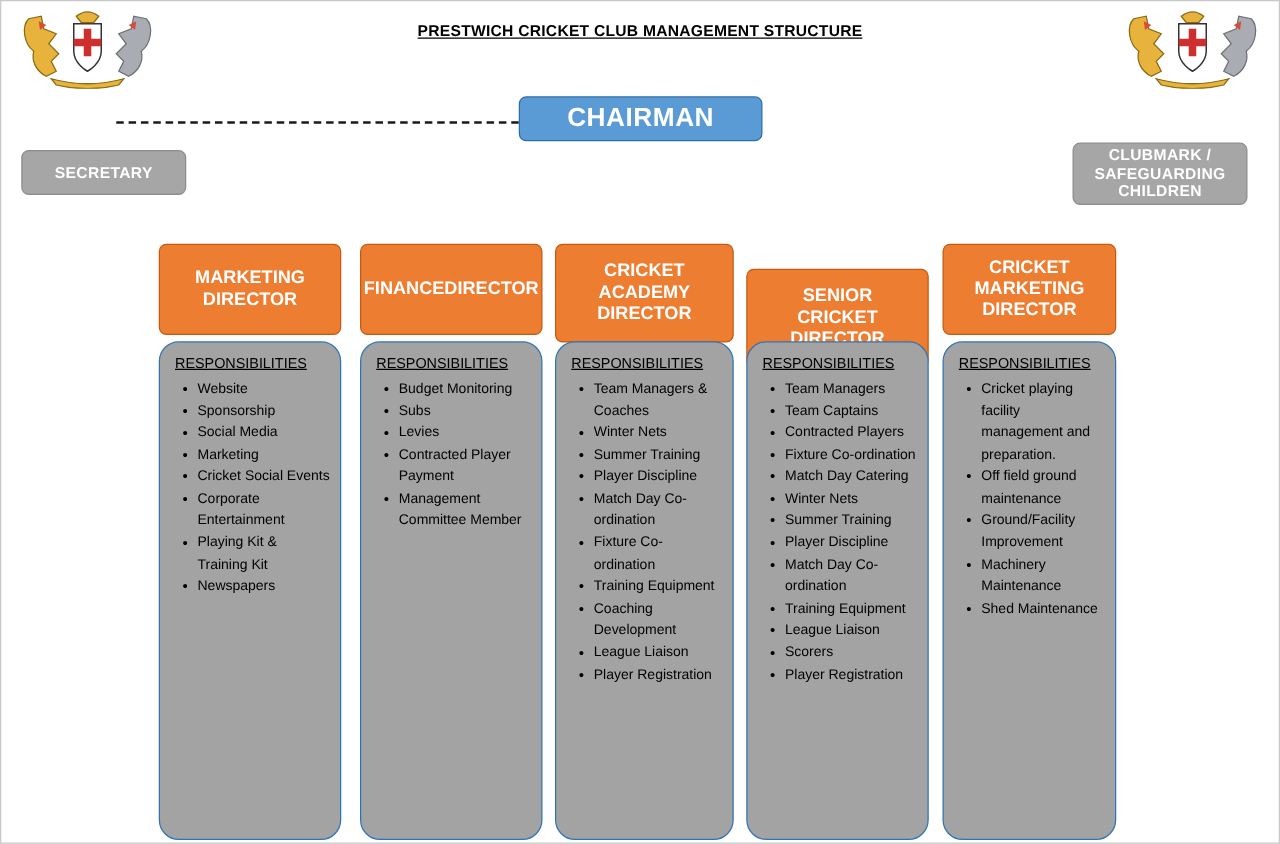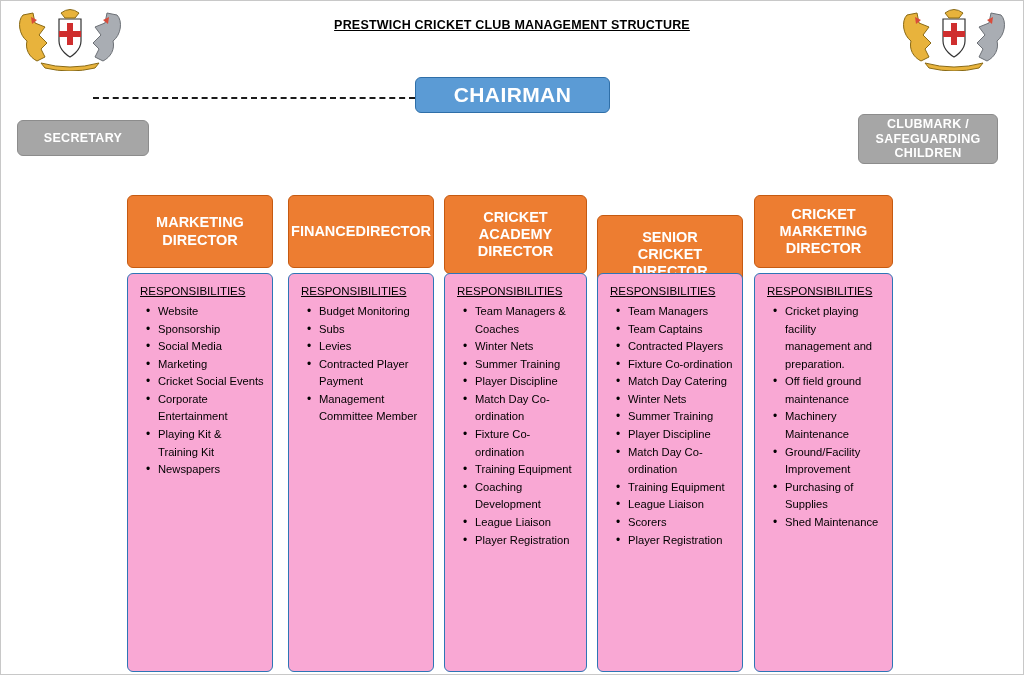--- a/index.html
+++ b/index.html
@@ -82,23 +82,23 @@
     background: #ed7d31;
     border: 1.5px solid #c55a11;
     font-size: 14.5px;
   }
   .director span { display: block; }
 
   
   .resp {
     position: absolute;
     box-sizing: border-box;
-    background: #f9a8d4;
+    background: #a3a3a3;
     border: 1.5px solid #2e75b6;
-    border-radius: 6px;
+    border-radius: 16px;
     padding: 11px 8px 10px 10px;
   }
   .resp-title {
     font-size: 11.5px;
     color: #000;
     text-decoration: underline;
     margin: 0 0 6px 2px;
   }
   .resp ul {
     margin: 0;
@@ -265,20 +265,19 @@
       <li>Scorers</li>
       <li>Player Registration</li>
     </ul>
   </div>
 
   <div class="resp" style="left:753px; top:272px; width:139px; height:399px;">
     <div class="resp-title">RESPONSIBILITIES</div>
     <ul>
       <li>Cricket playing facility management and preparation.</li>
       <li>Off field ground maintenance</li>
+      <li>Ground/Facility Improvement</li>
       <li>Machinery Maintenance</li>
-      <li>Ground/Facility Improvement</li>
-      <li>Purchasing of Supplies</li>
       <li>Shed Maintenance</li>
     </ul>
   </div>
 
 </div>
 
 </body></html>

